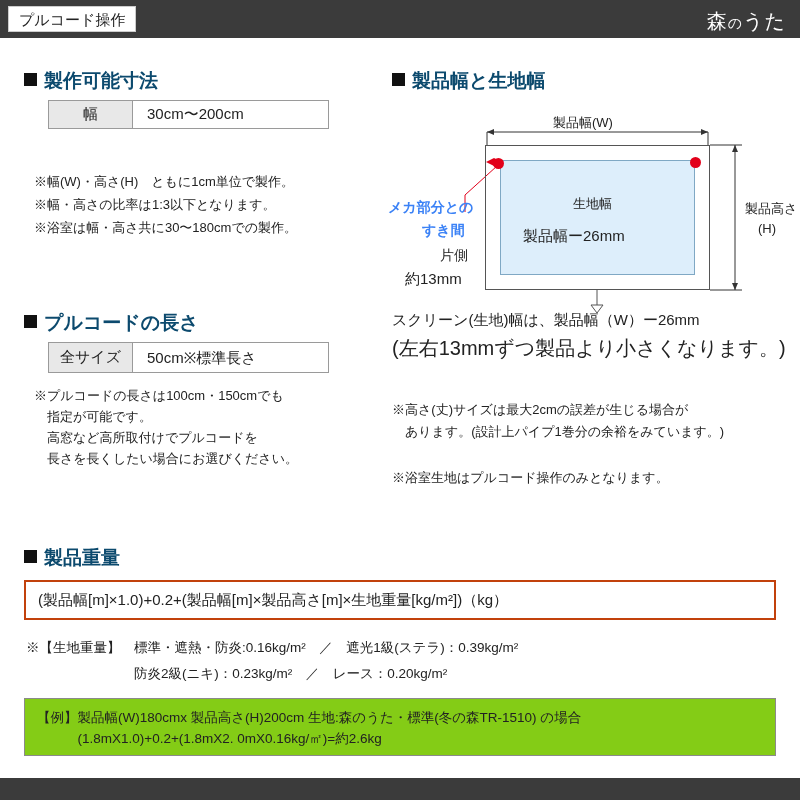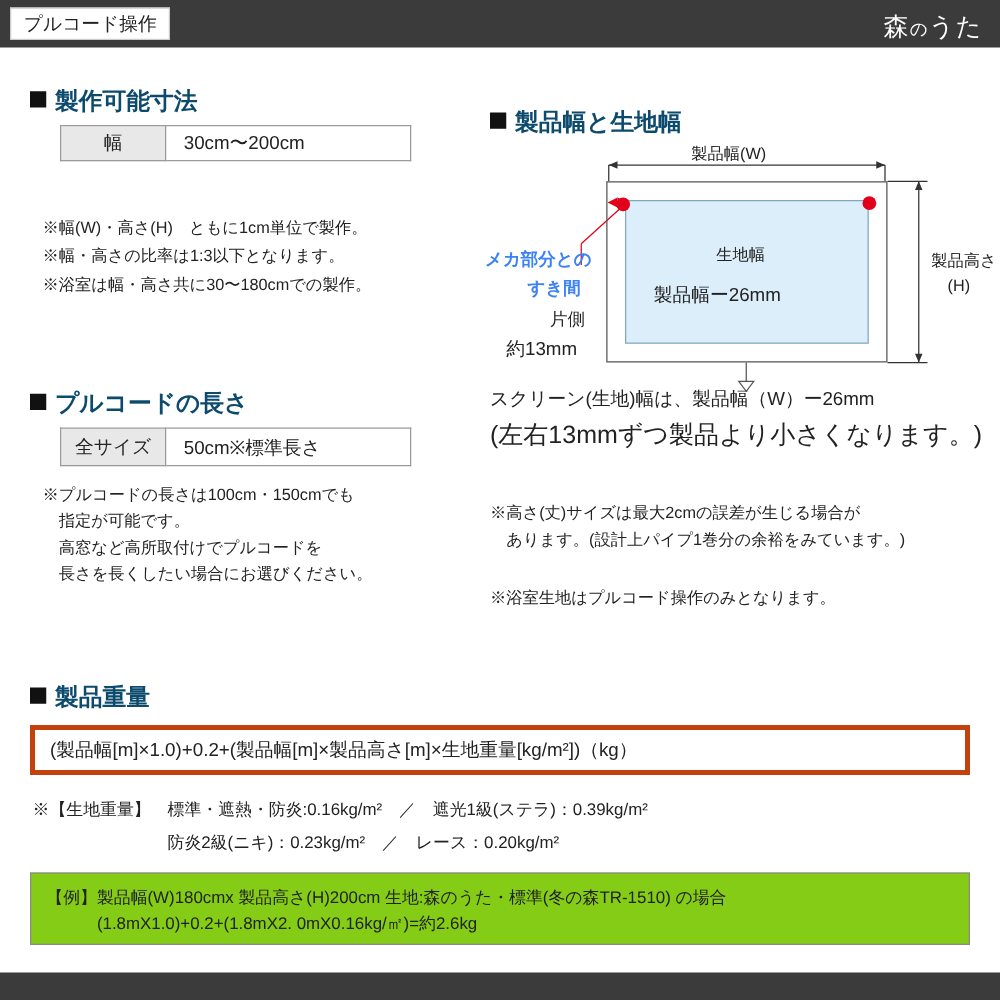--- a/index.html
+++ b/index.html
@@ -81,21 +81,21 @@
   .dot {
     position: absolute; width: 11px; height: 11px; border-radius: 50%;
     background: #e2001a;
   }
   .diag-text { position: absolute; font-size: 13px; white-space: nowrap; }
   .diag-text.red { color: #3b82f6; font-weight: bold; font-size: 14px; }
 
   
   .formula-box {
     position: absolute;
-    border: 4px solid #c2410c;
+    border: 2px solid #c2410c;
     background: #ffffff;
     font-size: 15px;
     display: flex; align-items: center;
     padding: 0 12px;
   }
 
   .ex-box {
     position: absolute;
     border: 1px solid #8a8a8a;
     background: #84cc16;
@@ -150,21 +150,21 @@
       <td class="val">50cm※標準長さ</td>
     </tr>
   </tbody>
     </table>
 
   <div class="note" style="left:34px; top:386px;">※プルコードの長さは100cm・150cmでも</div>
   <div class="note" style="left:34px; top:407px;">　指定が可能です。</div>
   <div class="note" style="left:34px; top:428px;">　高窓など高所取付けでプルコードを</div>
   <div class="note" style="left:34px; top:449px;">　長さを長くしたい場合にお選びください。</div>
 
-  <div class="sec-title" style="left:392px; top:68px;margin-top:17px;">
+  <div class="sec-title" style="left:392px; top:68px;">
     <span class="sq"></span><span>製品幅と生地幅</span>
   </div>
 
   <div class="diagram">
 
     <svg style="position:absolute; left:0; top:0;" width="400" height="220">
 
       <line x1="97" y1="32" x2="318" y2="32" stroke="#333" stroke-width="1"></line>
       <polygon points="97,32 104,29 104,35" fill="#333"></polygon>
       <polygon points="318,32 311,29 311,35" fill="#333"></polygon>

